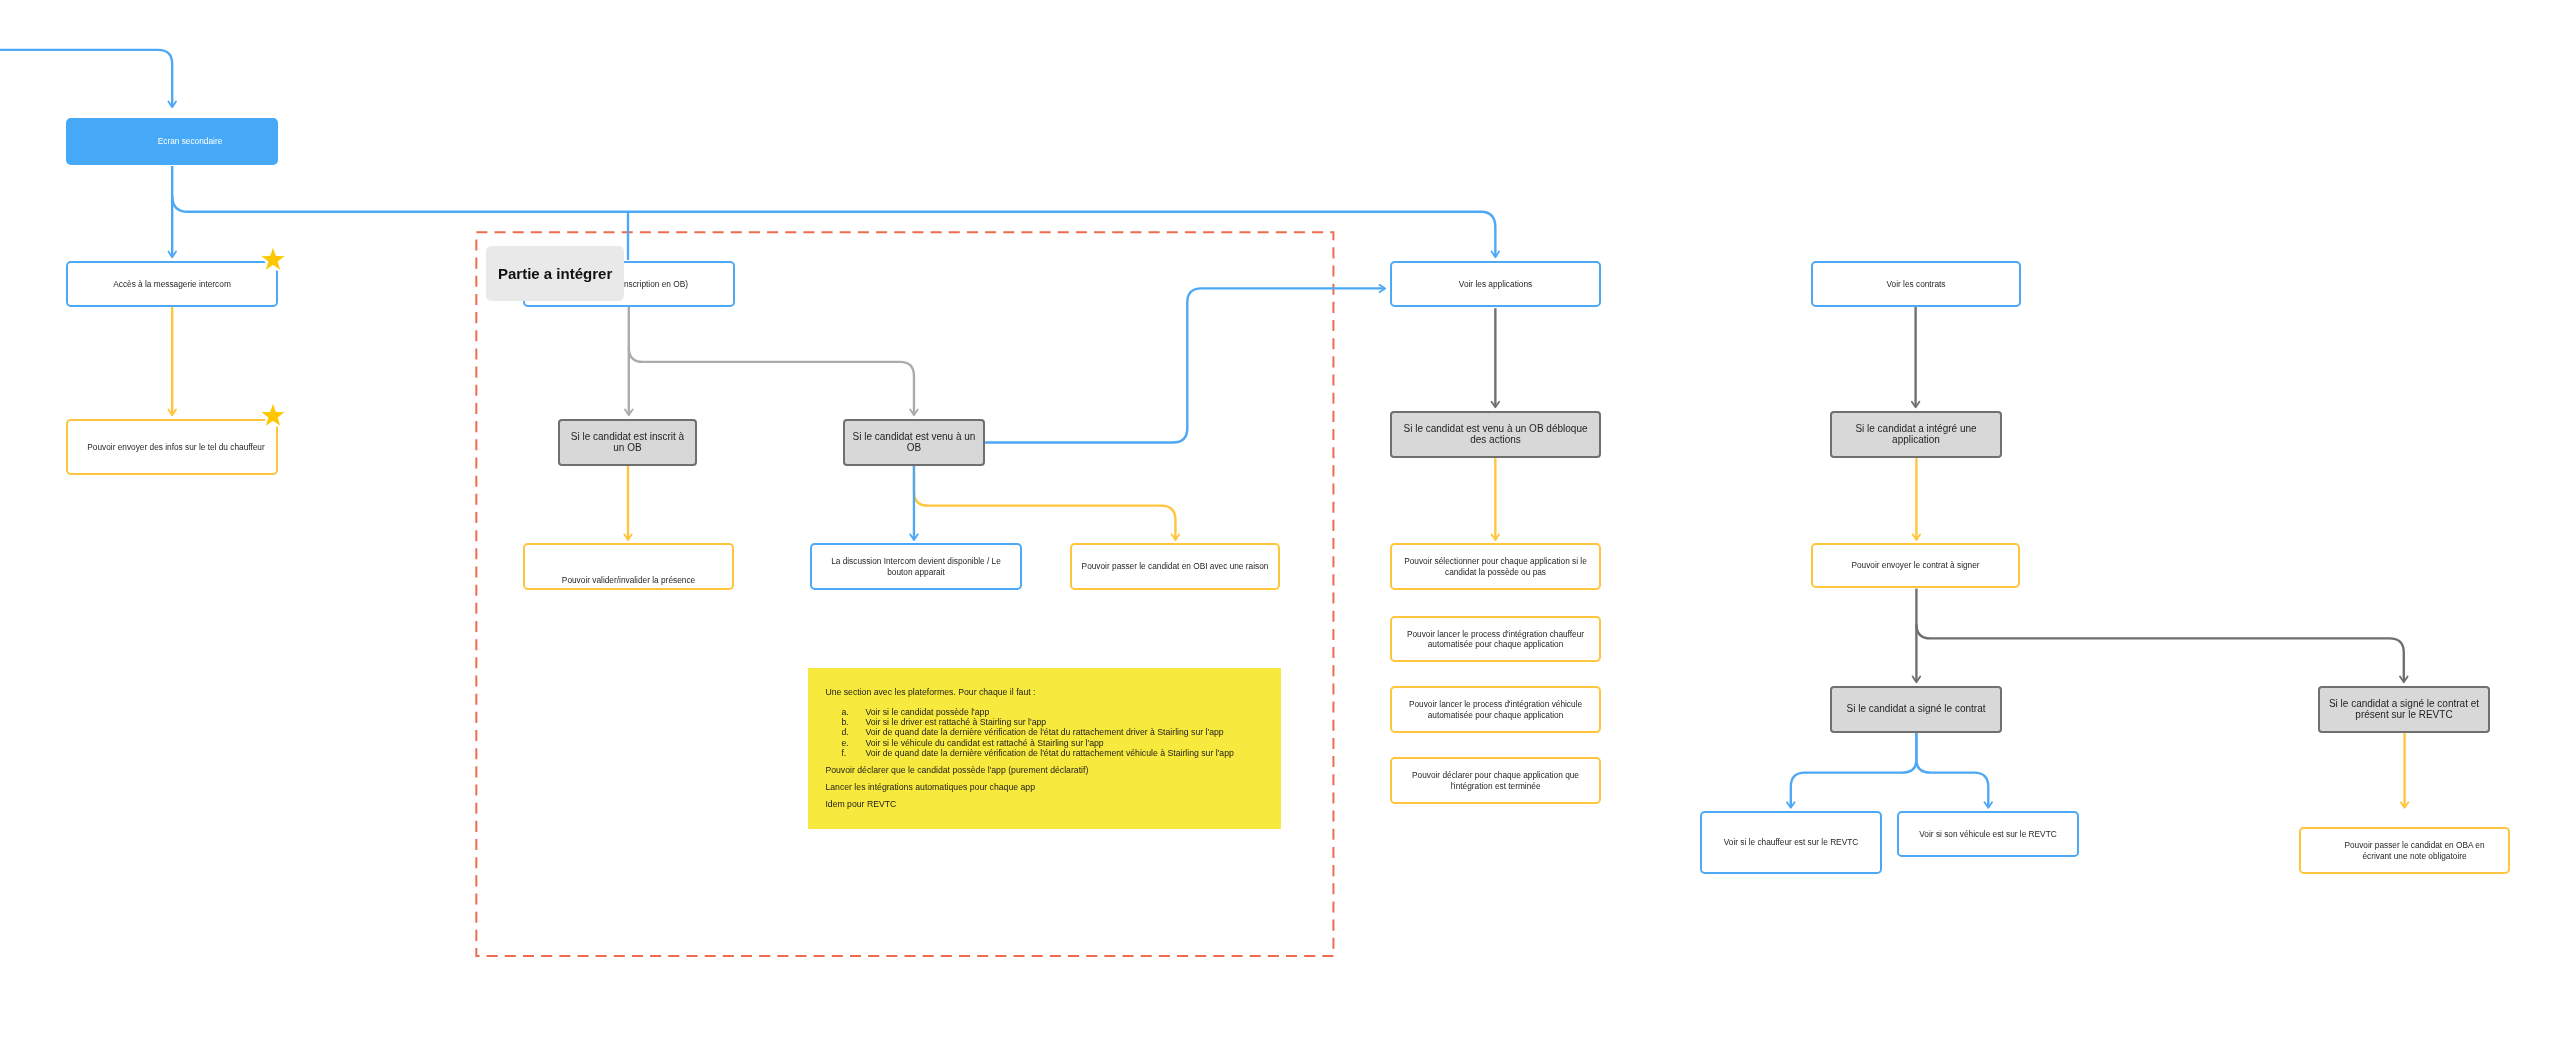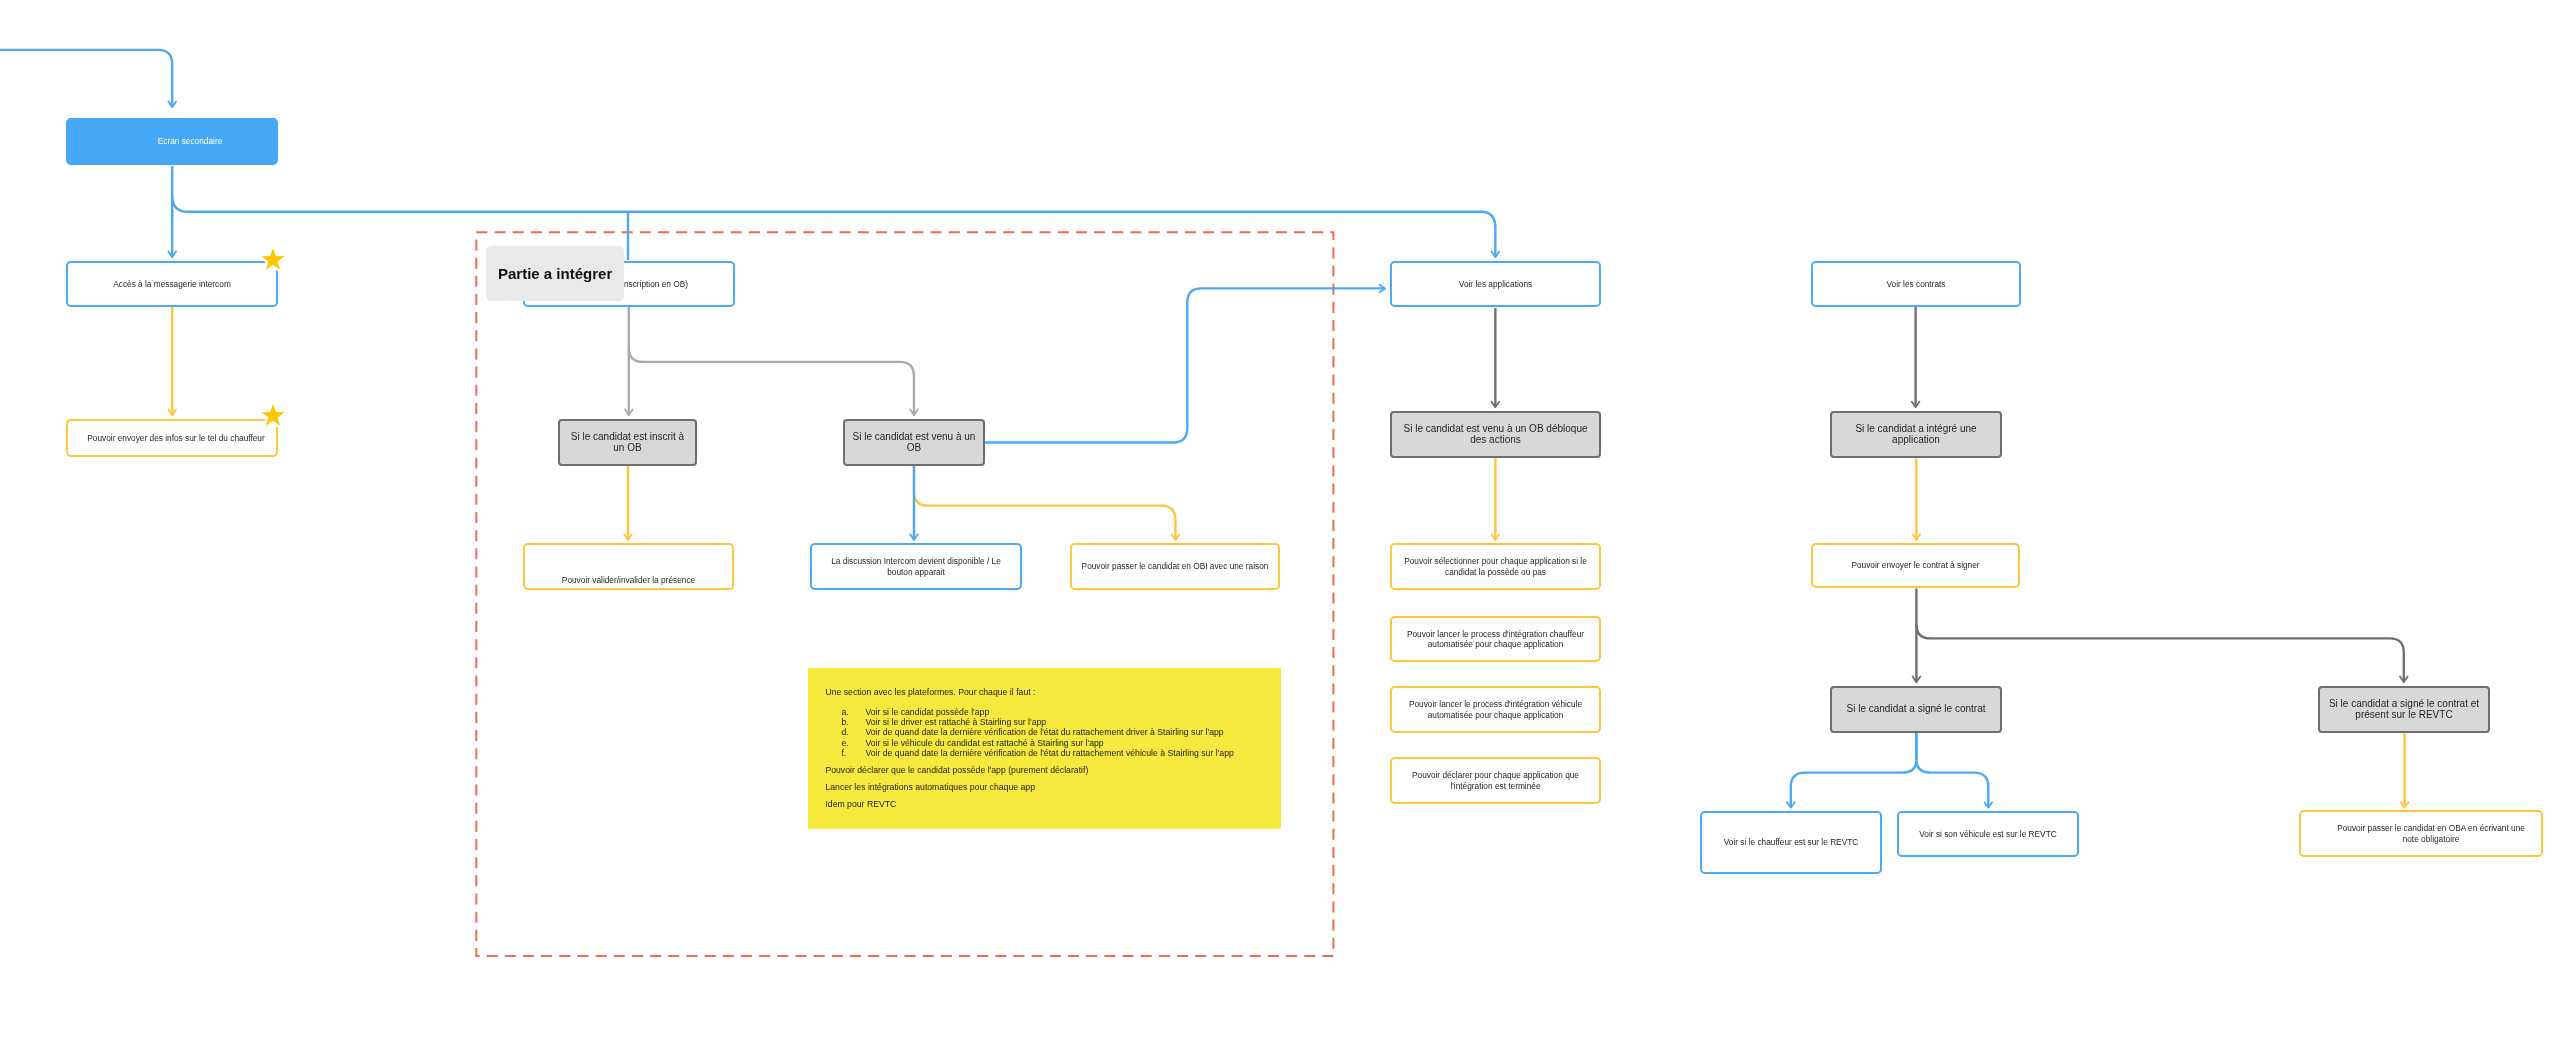--- a/index.html
+++ b/index.html
@@ -18,41 +18,41 @@
   .blue-fill{background:#45a9f7;border:2px solid #45a9f7;color:#ffffff;padding-left:44px;}
   .gray-box{background:#d8d8d8;border:2px solid #6f6f6f;border-radius:4px;font-size:10px;padding:3.2px 4.7px;}
   .star{position:absolute;z-index:3;width:36px;height:36px;}
   #section-label{
     position:absolute;z-index:4;left:486px;top:246px;background:#e9e9e9;border-radius:5.5px;
     padding:19px 12px;font-size:15px;font-weight:700;color:#111111;white-space:nowrap;
   }
   
   #n-ecran{left:66px;top:118px;width:212px;height:47px;}
   #n-acces{left:66px;top:261px;width:212px;height:46px;}
-  #n-infos{left:66px;top:419px;width:212px;height:38px;padding-left:16px;}
+  #n-infos{left:66px;top:419px;width:212px;height:56px;padding-left:16px;}
   #n-rdv{left:523px;top:261px;width:212px;height:46px;}
   #n-inscrit{left:558px;top:419px;width:139px;height:47px;}
   #n-venu{left:843px;top:419px;width:142px;height:47px;}
   #n-valider{left:523px;top:543px;width:211px;height:47px;align-items:flex-end;}
   #n-discussion{left:810px;top:543px;width:212px;height:47px;}
   #n-obi{left:1070px;top:543px;width:210px;height:47px;}
   #n-apps{left:1390px;top:261px;width:211px;height:46px;}
   #n-debloque{left:1390px;top:411px;width:211px;height:47px;}
   #n-selectionner{left:1390px;top:543px;width:211px;height:47px;}
   #n-lancer-chauffeur{left:1390px;top:616px;width:211px;height:46px;}
   #n-lancer-vehicule{left:1390px;top:686px;width:211px;height:47px;}
   #n-declarer{left:1390px;top:757px;width:211px;height:47px;}
   #n-contrats{left:1811px;top:261px;width:210px;height:46px;}
   #n-integre{left:1830px;top:411px;width:172px;height:47px;}
   #n-envoyer-contrat{left:1811px;top:543px;width:209px;height:45px;}
   #n-signe{left:1830px;top:686px;width:172px;height:47px;}
   #n-chauffeur-revtc{left:1700px;top:811px;width:182px;height:63px;text-align:center;}
   #n-vehicule-revtc{left:1897px;top:811px;width:182px;height:46px;}
   #n-signe-revtc{left:2318px;top:686px;width:172px;height:47px;}
-  #n-oba{left:2299px;top:810px;width:244px;height:47px;padding-left:28px;}
+  #n-oba{left:2299px;top:827px;width:211px;height:47px;padding-left:28px;}
   #star-1{left:255px;top:242px;}
   #star-2{left:255px;top:398px;}
   
   #note{
     position:absolute;z-index:2;left:808px;top:660px;width:473px;height:161px;
     background:#f8e93f;box-sizing:border-box;padding:19px 14.2px 0 17.4px;
     font-size:8.7px;line-height:10.3px;color:#1c1c1c;margin-top:8px;
   }
   .note-intro{margin:0 0 9.5px 0;}
   .note-item{display:flex;}

